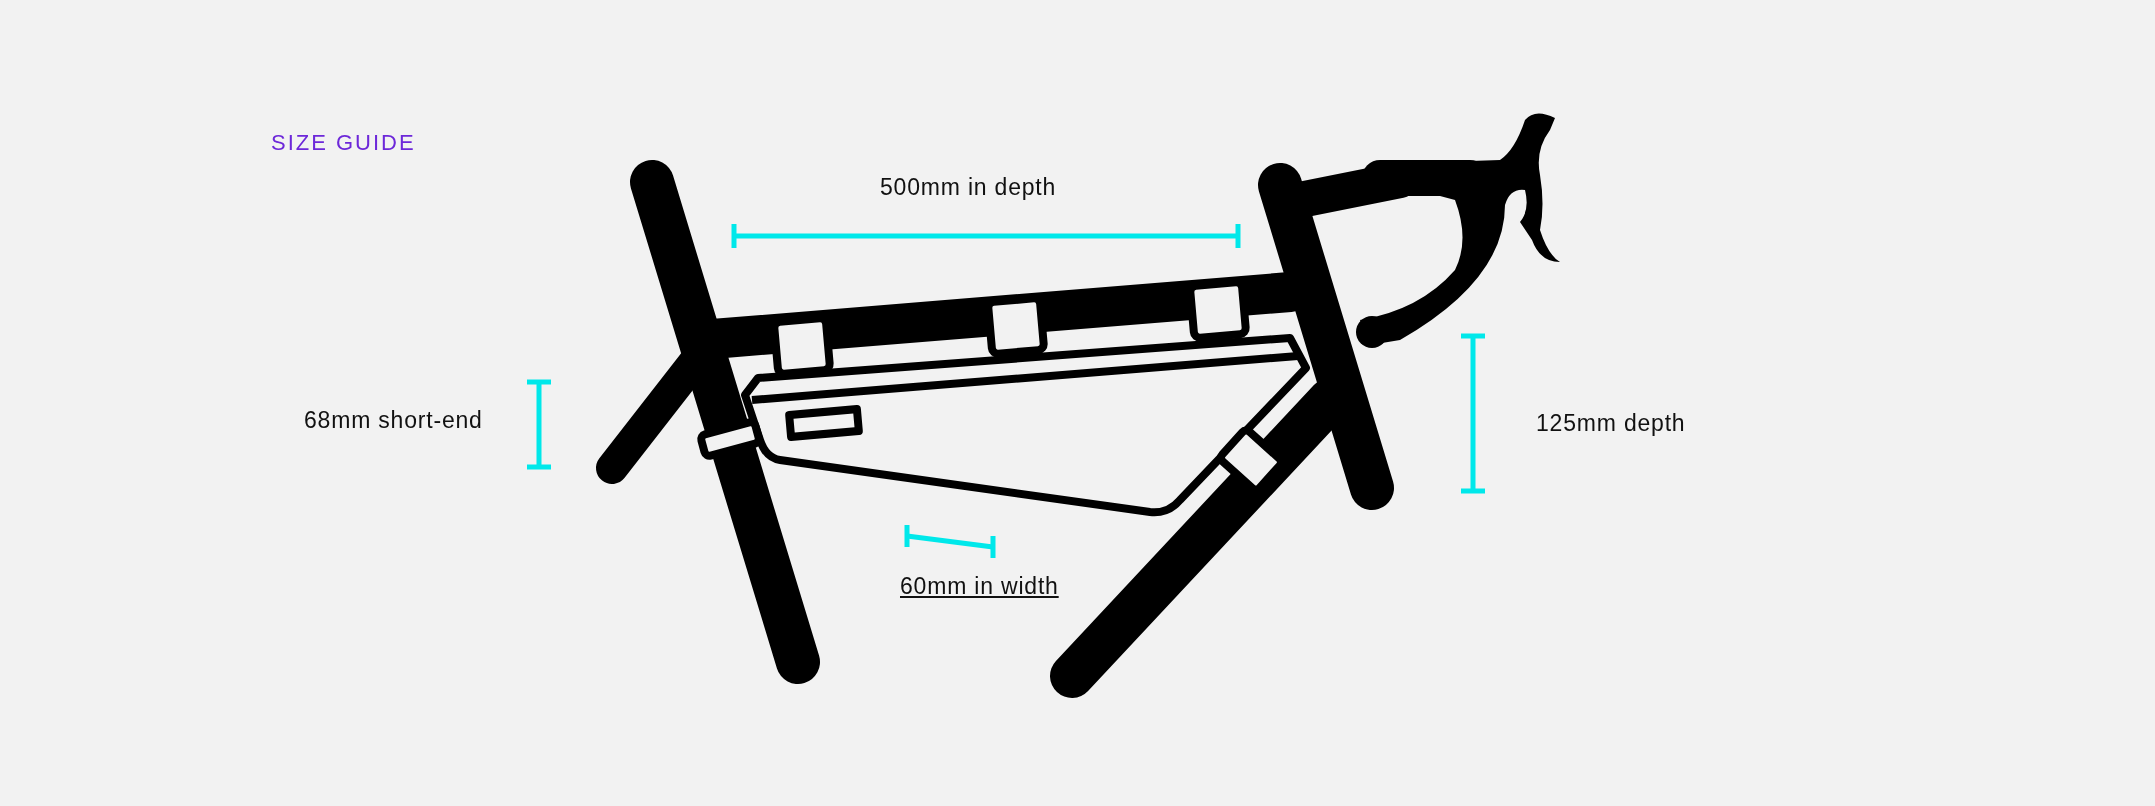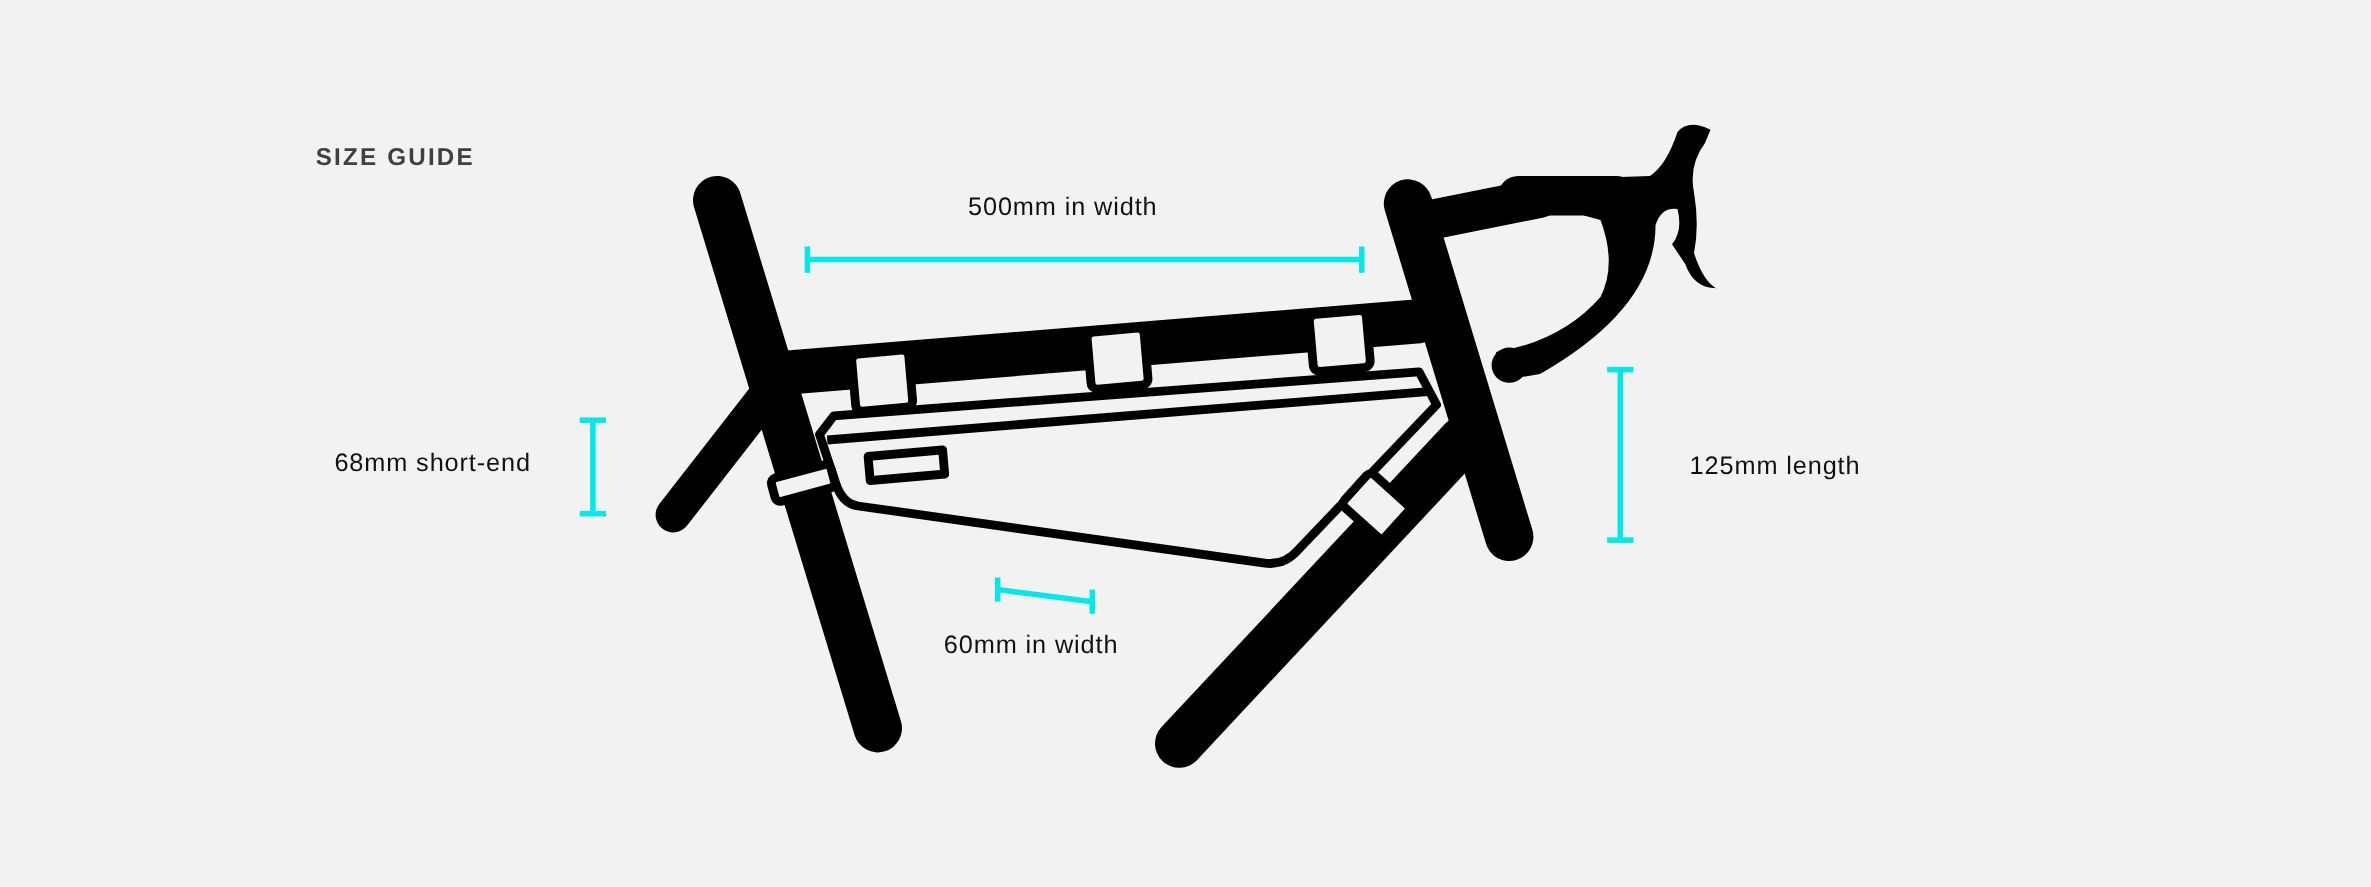--- a/index.html
+++ b/index.html
@@ -3,37 +3,37 @@
 <meta charset="utf-8">
 <style>
   html, body { margin: 0; padding: 0; }
   body {
     width: 2155px; height: 806px; overflow: hidden;
     background: #f2f2f2;
     font-family: "Liberation Sans", "DejaVu Sans", sans-serif;
     position: relative;
   }
   .title {
-    position: absolute; left: 287px; top: 130px;
-    font-size: 22px; font-weight: 700; letter-spacing: 2px; color: #404040;
+    position: absolute; left: 271px; top: 130px;
+    font-size: 22px; font-weight: 400; letter-spacing: 2px; color: #6d28d9;
   }
   .label {
     position: absolute; font-size: 23px; color: #111; letter-spacing: 0.8px; white-space: nowrap;
   }
   svg.diagram { position: absolute; left: 0; top: 0; }
 </style>
 </head>
 <body>
 
 <div class="title">SIZE GUIDE</div>
 
-<div class="label" style="left:880px; top:174px;">500mm in width</div>
+<div class="label" style="left:880px; top:174px;">500mm in depth</div>
 <div class="label" style="left:304px; top:407px;">68mm short-end</div>
-<div class="label" style="left:1536px; top:410px;">125mm length</div>
-<div class="label" style="left:858px; top:573px;">60mm in width</div>
+<div class="label" style="left:1536px; top:410px;">125mm depth</div>
+<div class="label" style="left:900px; top:573px;text-decoration:underline;">60mm in width</div>
 
 <svg class="diagram" width="2155" height="806" viewBox="0 0 2155 806">
 
   <g stroke="#000" stroke-linecap="round" fill="none">
 
     <line x1="652" y1="182" x2="798" y2="662" stroke-width="44"></line>
 
     <line x1="700" y1="355" x2="612" y2="468" stroke-width="32"></line>
 
     <line x1="700" y1="340" x2="1290" y2="292" stroke-width="40"></line>

